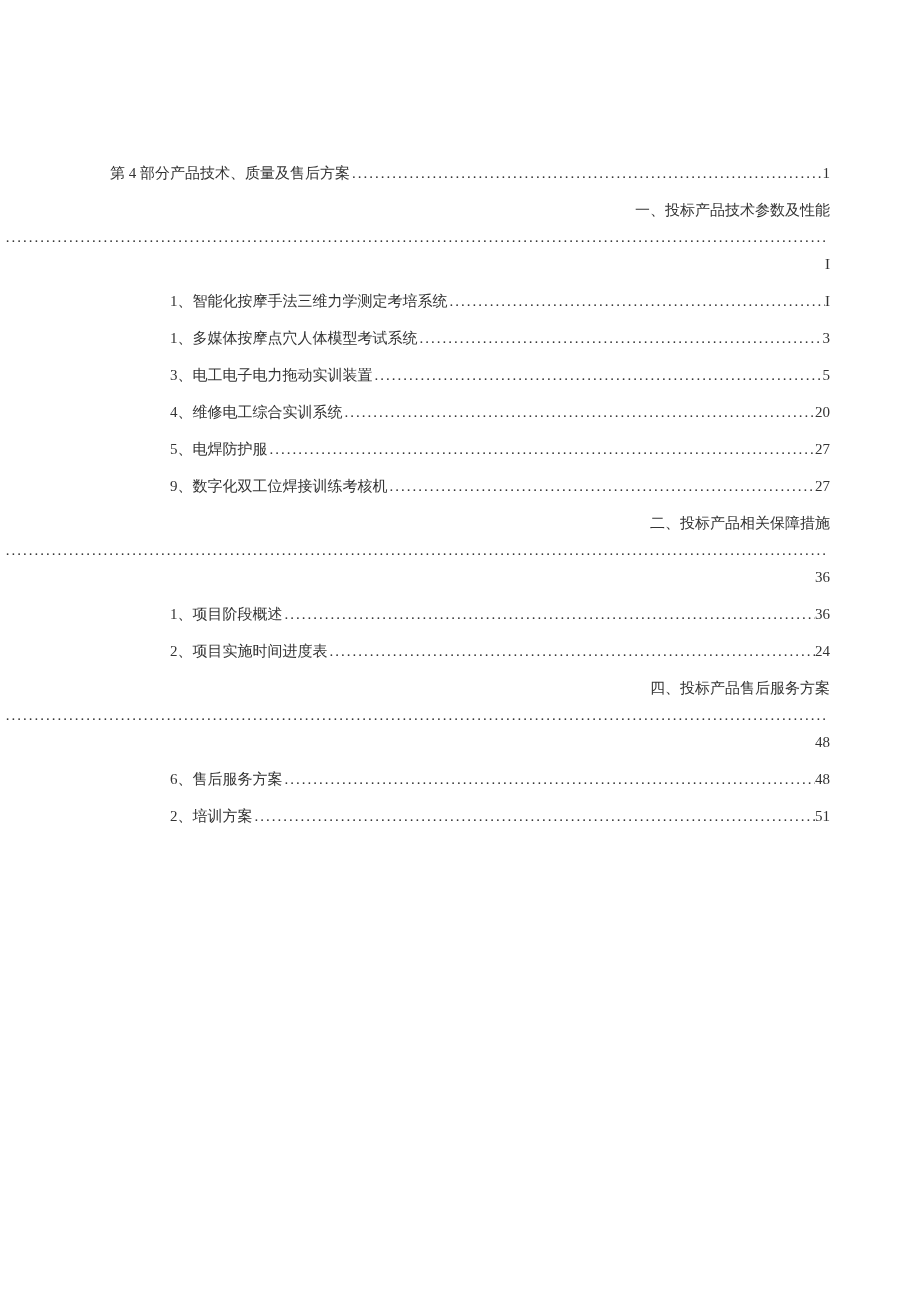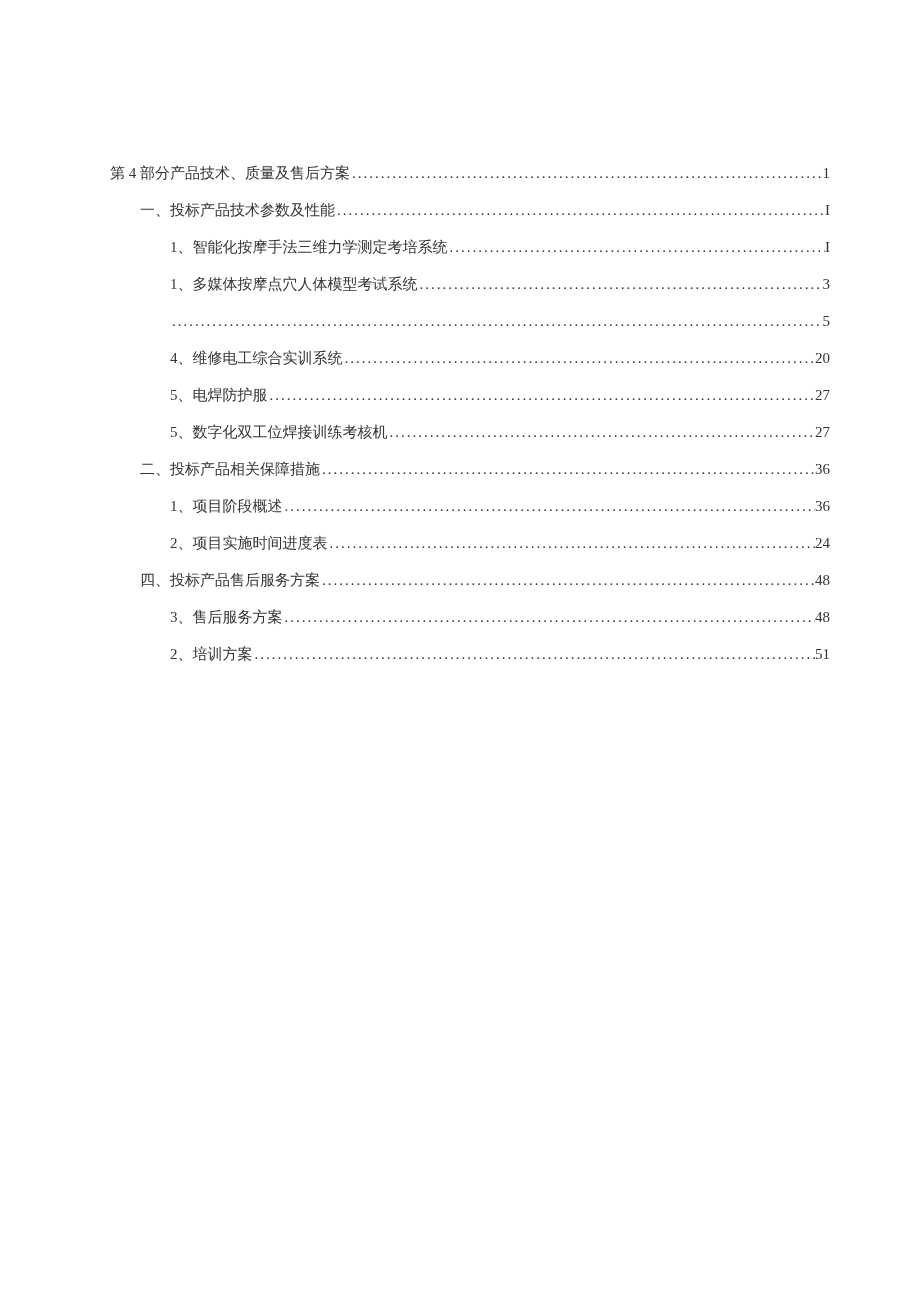--- a/index.html
+++ b/index.html
@@ -38,20 +38,21 @@
     }
     .toc-page {
       flex-shrink: 0;
       font-family: "Times New Roman", serif;
     }
     .level-1 {
       padding-left: 0;
     }
     .level-2 {
       padding-left: 30px;
+      flex-direction: column;
     }
     .level-3 {
       padding-left: 60px;
     }
   </style>
 </head>
 <body>
 
 <div id="toc-container">
     <div class="toc-entry level-1">
@@ -68,35 +69,36 @@
       <span class="toc-label">1、智能化按摩手法三维力学测定考培系统 </span>
       <span class="toc-dots"></span>
       <span class="toc-page">I</span>
     </div>
     <div class="toc-entry level-3">
       <span class="toc-label">1、多媒体按摩点穴人体模型考试系统 </span>
       <span class="toc-dots"></span>
       <span class="toc-page">3</span>
     </div>
     <div class="toc-entry level-3">
+      <span class="toc-label">3、电工电子电力拖动实训装置 </span>
       <span class="toc-dots"></span>
       <span class="toc-page">5</span>
     </div>
     <div class="toc-entry level-3">
       <span class="toc-label">4、维修电工综合实训系统 </span>
       <span class="toc-dots"></span>
       <span class="toc-page">20</span>
     </div>
     <div class="toc-entry level-3">
       <span class="toc-label">5、电焊防护服 </span>
       <span class="toc-dots"></span>
       <span class="toc-page">27</span>
     </div>
     <div class="toc-entry level-3">
-      <span class="toc-label">5、数字化双工位焊接训练考核机 </span>
+      <span class="toc-label">9、数字化双工位焊接训练考核机 </span>
       <span class="toc-dots"></span>
       <span class="toc-page">27</span>
     </div>
     <div class="toc-entry level-2">
       <span class="toc-label">二、投标产品相关保障措施</span>
       <span class="toc-dots"></span>
       <span class="toc-page">36</span>
     </div>
     <div class="toc-entry level-3">
       <span class="toc-label">1、项目阶段概述 </span>
@@ -107,21 +109,21 @@
       <span class="toc-label">2、项目实施时间进度表 </span>
       <span class="toc-dots"></span>
       <span class="toc-page">24</span>
     </div>
     <div class="toc-entry level-2">
       <span class="toc-label">四、投标产品售后服务方案</span>
       <span class="toc-dots"></span>
       <span class="toc-page">48</span>
     </div>
     <div class="toc-entry level-3">
-      <span class="toc-label">3、售后服务方案 </span>
+      <span class="toc-label">6、售后服务方案 </span>
       <span class="toc-dots"></span>
       <span class="toc-page">48</span>
     </div>
     <div class="toc-entry level-3">
       <span class="toc-label">2、培训方案 </span>
       <span class="toc-dots"></span>
       <span class="toc-page">51</span>
     </div>
   </div>
 

